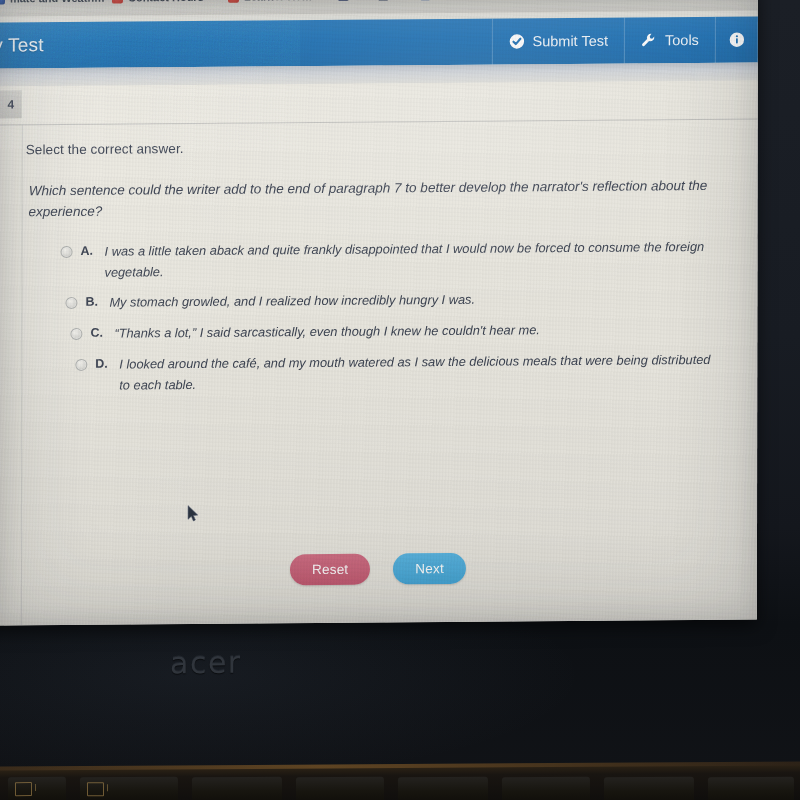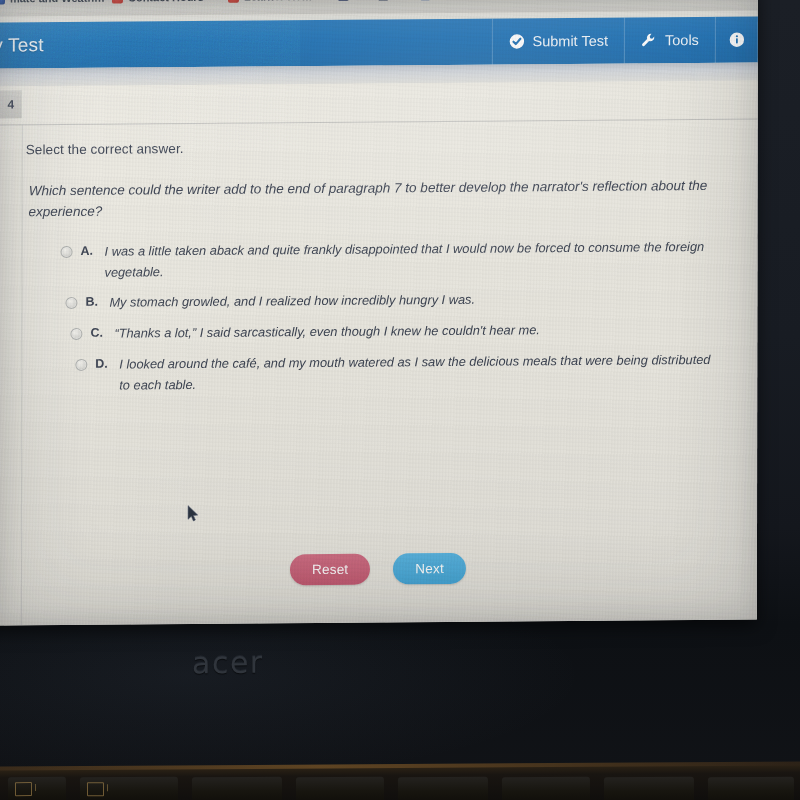--- a/index.html
+++ b/index.html
@@ -21,21 +21,20 @@
     background:radial-gradient(ellipse 560px 150px at 24% 40%, rgba(120,140,170,.085), rgba(0,0,0,0) 70%);
   }
   .acer-logo{
     position:absolute;left:170px;top:645px;
     font-family:"DejaVu Sans", sans-serif;
     font-size:30px;letter-spacing:1.5px;font-weight:400;
     color:#33383f;
     text-shadow:0 1px 1px rgba(0,0,0,.6), 0 -1px 0 rgba(150,160,175,.10);
     transform:skewY(-0.6deg);
     opacity:.92;
-    margin-left:22px;
   }
 
   
   .kb-strip{
     position:absolute;left:-5px;top:768px;width:815px;height:40px;
     background:linear-gradient(180deg,#2a2115 0%,#191511 18%,#0d0c0b 100%);
     transform:rotate(-0.35deg);
   }
   .kb-edge{
     position:absolute;left:-5px;top:764px;width:815px;height:5px;

